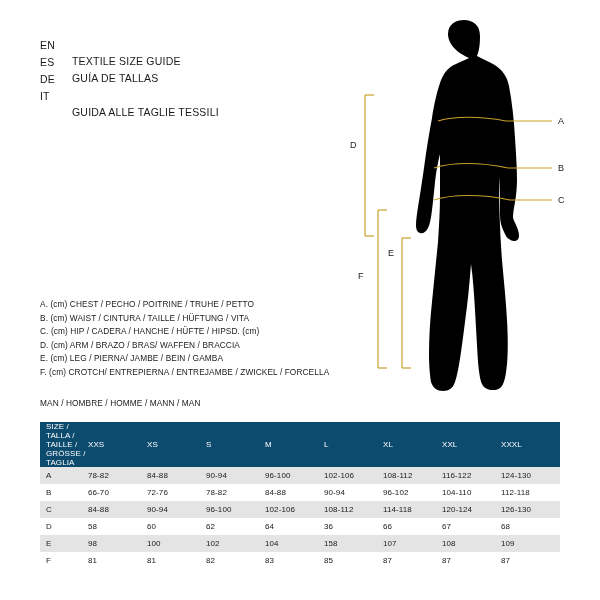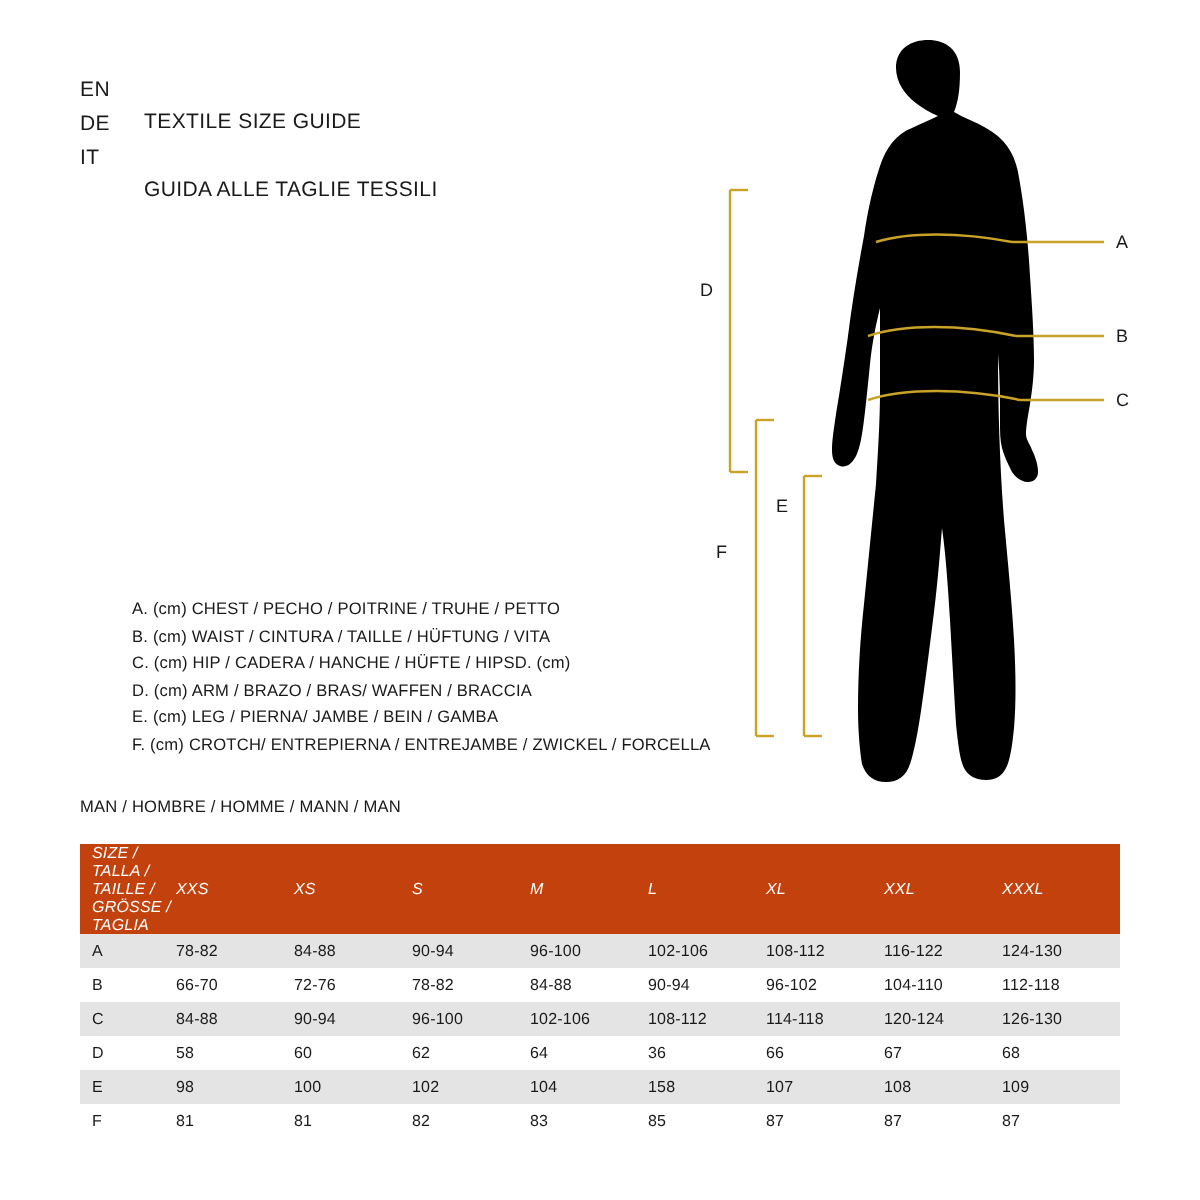--- a/index.html
+++ b/index.html
@@ -46,21 +46,20 @@
   }
 
   
   .legend {
     position: absolute;
     left: 40px;
     top: 298px;
     font-size: 8.3px;
     line-height: 13.6px;
     letter-spacing: 0.1px;
-    margin-left: 26px;
   }
   .legend div { white-space: nowrap; }
 
   .man-line {
     position: absolute;
     left: 40px;
     top: 398px;
     font-size: 8.3px;
     letter-spacing: 0.1px;
   }
@@ -90,24 +89,23 @@
   }
   table.size-table th,
   table.size-table td {
     padding: 0;
     height: 17px;
     text-align: left;
     font-weight: normal;
     vertical-align: middle;
   }
   table.size-table thead th {
-    background: #c2410c;
+    background: #0c4a6e;
     color: #ffffff;
     font-size: 8px;
-    font-style: italic;
   }
   table.size-table thead th.hdr-label {
     padding-left: 6px;
   }
   table.size-table tbody tr.band-light { background: #e4e4e4; }
   table.size-table tbody tr.band-white { background: #ffffff; }
   table.size-table tbody td.row-label {
     padding-left: 6px;
     width: 42px;
   }
@@ -118,20 +116,24 @@
 </style>
 </head>
 <body>
 
 <div class="page">
 
   <div class="lang-block">
     <div class="lang-row">
       <span class="lang-code">EN</span>
       <span class="lang-title">TEXTILE SIZE GUIDE</span>
+    </div>
+    <div class="lang-row">
+      <span class="lang-code">ES</span>
+      <span class="lang-title">GUÍA DE TALLAS</span>
     </div>
     <div class="lang-row">
       <span class="lang-code">DE</span>
     </div>
     <div class="lang-row">
       <span class="lang-code">IT</span>
       <span class="lang-title">GUIDA ALLE TAGLIE TESSILI</span>
     </div>
   </div>
 

